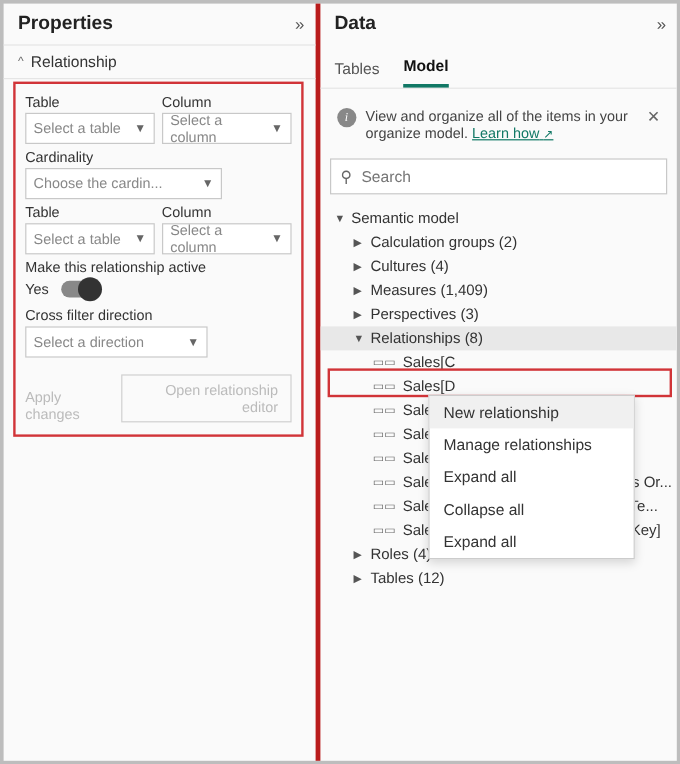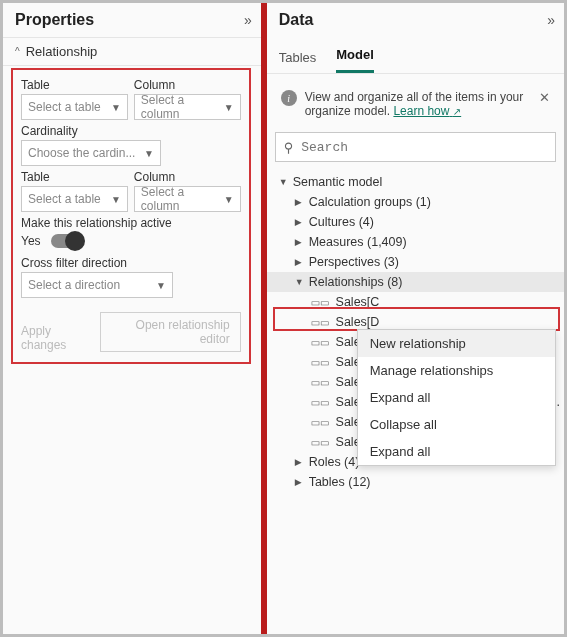--- a/index.html
+++ b/index.html
@@ -1,19 +1,19 @@
 <!DOCTYPE html>
 <html><head>
 <meta charset="utf-8">
 <style>
   * { box-sizing: border-box; font-family: "Segoe UI", Arial, sans-serif; }
   body { margin: 0; background: #bdbdbd; }
   .frame { width: 567px; height: 637px; margin: 0; background: #fafafa; border: 3px solid #bdbdbd; display: flex; }
   .panel { display: flex; flex-direction: column; height: 100%; }
-  .panel.props { width: 290px; border-right: 6px solid #b91c1c; }
+  .panel.props { width: 290px; border-right: 4px solid #b91c1c; }
   .panel.data { flex: 1; }
   .panel-header { display: flex; align-items: center; justify-content: space-between; padding: 8px 12px; }
   .panel-header h1 { font-size: 16px; font-weight: 600; margin: 0; color: #222; }
   .chevrons { font-size: 14px; color: #555; letter-spacing: -3px; cursor: pointer; }
   .section-header { display: flex; align-items: center; gap: 6px; padding: 6px 12px; border-top: 1px solid #e5e5e5; border-bottom: 1px solid #e5e5e5; font-size: 13px; color: #333; }
   .section-header .caret { font-size: 10px; color: #666; }
   .form-area { border: 2px solid #d13438; margin: 2px 10px 2px 8px; padding: 8px 8px 10px 8px; position: relative; }
   .row { display: flex; gap: 6px; margin-bottom: 4px; }
   .field { flex: 1; }
   .field.full { flex: 1 1 100%; width: 130px; }
@@ -30,31 +30,31 @@
   .tabs { display: flex; gap: 20px; padding: 4px 28px 0 12px; border-bottom: 1px solid #e5e5e5; align-items: flex-end; }
   .tab { font-size: 13px; color: #555; padding: 6px 0 8px 0; cursor: pointer; }
   .tab.active { color: #111; font-weight: 600; border-bottom: 3px solid #117865; }
   .info-box { display: flex; align-items: flex-start; gap: 8px; margin: 10px 10px 8px 10px; padding: 6px 4px; font-size: 12px; color: #444; }
   .info-box .icon { width: 16px; height: 16px; border-radius: 50%; background: #888; color: #fff; font-size: 10px; display: flex; align-items: center; justify-content: center; flex-shrink: 0; font-style: italic; font-family: Georgia, serif; }
   .info-box .close { color: #666; font-size: 13px; cursor: pointer; margin-left: 4px; }
   .info-box a { color: #117865; text-decoration: underline; cursor: pointer; }
   .ext { font-size: 10px; }
   .search { margin: 0 8px 8px 8px; border: 1px solid #c8c8c8; height: 30px; display: flex; align-items: center; padding: 0 8px; gap: 6px; background: #fff; }
   .search .mag { color: #666; font-size: 13px; }
-  .search input { border: none; outline: none; flex: 1; font-size: 13px; color: #0369a1; background: transparent; font-family: Liberation Mono, monospace; }
+  .search input { border: none; outline: none; flex: 1; font-size: 13px; color: #0369a1; background: transparent; }
   .tree { font-size: 12.5px; color: #333; padding: 2px 0; overflow: hidden; position: relative; }
   .node { display: flex; align-items: center; gap: 4px; padding: 3px 4px 3px 12px; cursor: pointer; white-space: nowrap; }
   .node.d1 { padding-left: 28px; }
   .node.d2 { padding-left: 44px; }
   .node .caret { width: 10px; display: inline-block; font-size: 9px; color: #555; }
   .node .rel-icon { display: inline-flex; font-size: 10px; color: #666; margin-right: 2px; }
   .redbox { position: absolute; border: 2px solid #d13438; pointer-events: none; }
   .redbox.rel { left: 6px; right: 4px; top: 137px; height: 24px; }
   .selected { background: #e8e8e8; }
-  .context-menu { position: absolute; left: 90px; top: 159px; width: 199px; background: #fff; border: 1px solid #ccc; box-shadow: 0 3px 8px rgba(0,0,0,.15); z-index: 5; }
+  .context-menu { position: absolute; left: 90px; top: 159px; width: 172px; background: #fff; border: 1px solid #ccc; box-shadow: 0 3px 8px rgba(0,0,0,.15); z-index: 5; }
   .context-menu .mi { padding: 6px 12px; font-size: 13px; color: #333; cursor: pointer; }
   .context-menu .mi.hl { background: #f0f0f0; }
 </style>
 </head>
 <body>
 
 <div class="frame">
 
   <div class="panel props">
     <div class="panel-header">
@@ -80,21 +80,21 @@
           <div class="select">
             <span>Select a column</span>
             <span class="chev">▼</span>
           </div>
         </div>
       </div>
 
       <div class="row">
         <div class="field full">
           <span class="lbl">Cardinality</span>
-          <div class="select" style="width:140px">
+          <div class="select" style="width:164px">
             <span>Choose the cardin...</span>
             <span class="chev">▼</span>
           </div>
         </div>
       </div>
 
       <div class="row">
         <div class="field">
           <span class="lbl">Table</span>
           <div class="select">
@@ -157,21 +157,21 @@
       <input placeholder="Search" style="">
     </div>
 
     <div class="tree">
       <div class="node">
           <span class="caret">▼</span>
           <span>Semantic model</span>
         </div>
       <div class="node d1">
           <span class="caret">▶</span>
-          <span>Calculation groups (1)</span>
+          <span>Calculation groups (2)</span>
         </div>
       <div class="node d1">
           <span class="caret">▶</span>
           <span>Cultures (4)</span>
         </div>
       <div class="node d1">
           <span class="caret">▶</span>
           <span>Measures (1,409)</span>
         </div>
       <div class="node d1">

